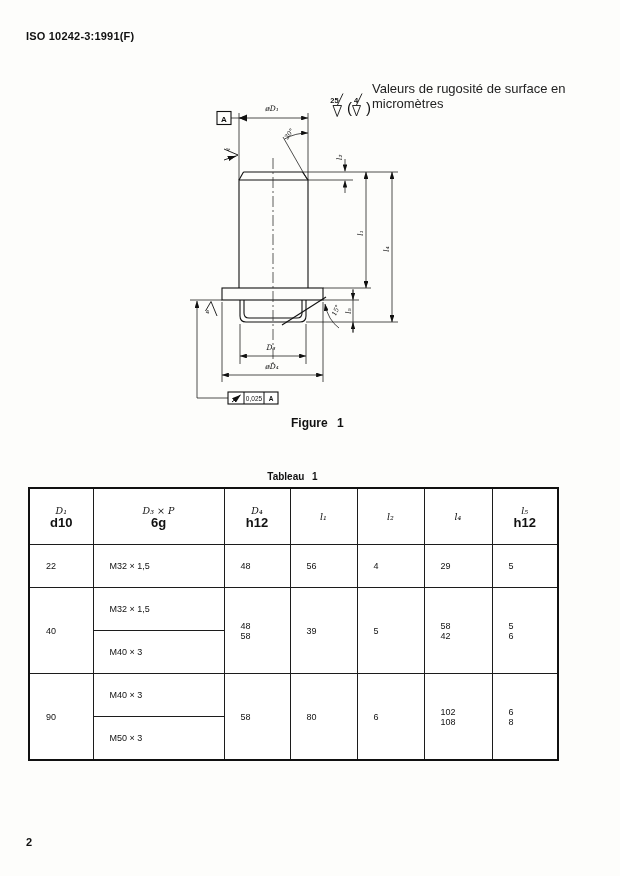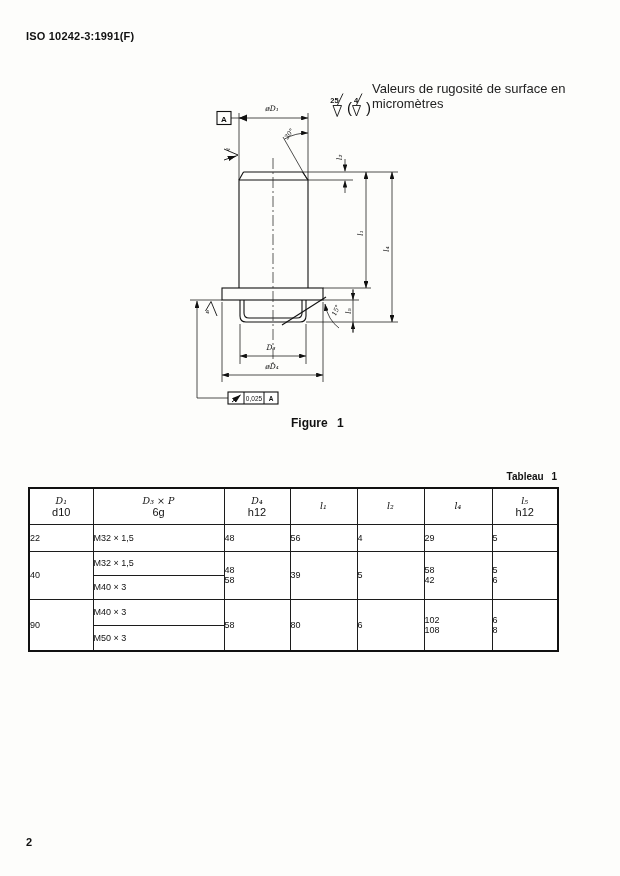--- a/index.html
+++ b/index.html
@@ -6,34 +6,34 @@
   body{
     width:620px;height:876px;position:relative;
     background:#fdfdfb;color:#111;
     font-family:"Liberation Sans", sans-serif;
     overflow:hidden;
   }
   .abs{position:absolute;}
   .doc-header{left:26px;top:30px;font-size:11px;font-weight:bold;letter-spacing:.2px;}
   .rough-note{left:372px;top:81px;font-size:13px;color:#222;}
   .fig-caption{left:267px;top:416px;font-size:12px;font-weight:bold;word-spacing:6px;padding-left:24px;}
-  .tbl-caption{left:28px;top:471px;width:529px;text-align:right;font-size:10px;font-weight:bold;word-spacing:5px;}
+  .tbl-caption{left:28px;top:471px;width:529px;text-align:center;font-size:10px;font-weight:bold;word-spacing:5px;}
   .page-num{left:26px;top:836px;font-size:11px;font-weight:bold;}
 
   svg text{fill:#111;}
   .sym{font-family:"DejaVu Serif", serif;font-style:italic;}
 
   
   .tblwrap{left:28px;top:487px;}
   table.t{border-collapse:collapse;table-layout:fixed;width:529px;background:#fff;}
-  table.t td,table.t th{border:1px solid #1c1c1c;padding:0;vertical-align:middle;
+  table.t td,table.t th{border:1px solid #1c1c1c;padding:16px;vertical-align:middle;
       font-size:9px;font-weight:normal;color:#111;}
   table.t{border:2px solid #111;}
   th .hsym{font-family:"DejaVu Serif", serif;font-style:italic;font-size:9.5px;display:block;line-height:12px;}
-  th .htol{font-size:11px;display:block;line-height:11px;}
+  th .htol{font-size:13px;display:block;line-height:11px;font-weight:bold;}
   tr.hdr{height:36px;}
   tr.r1{height:27px;}
   tr.ga{height:24px;} tr.gb{height:24px;}
   tr.ha{height:26px;} tr.hb{height:26px;}
   .stack2{display:flex;flex-direction:column;justify-content:space-around;height:100%;}
   .stack2 span{line-height:10px;}
 </style>
 </head>
 <body>
 

